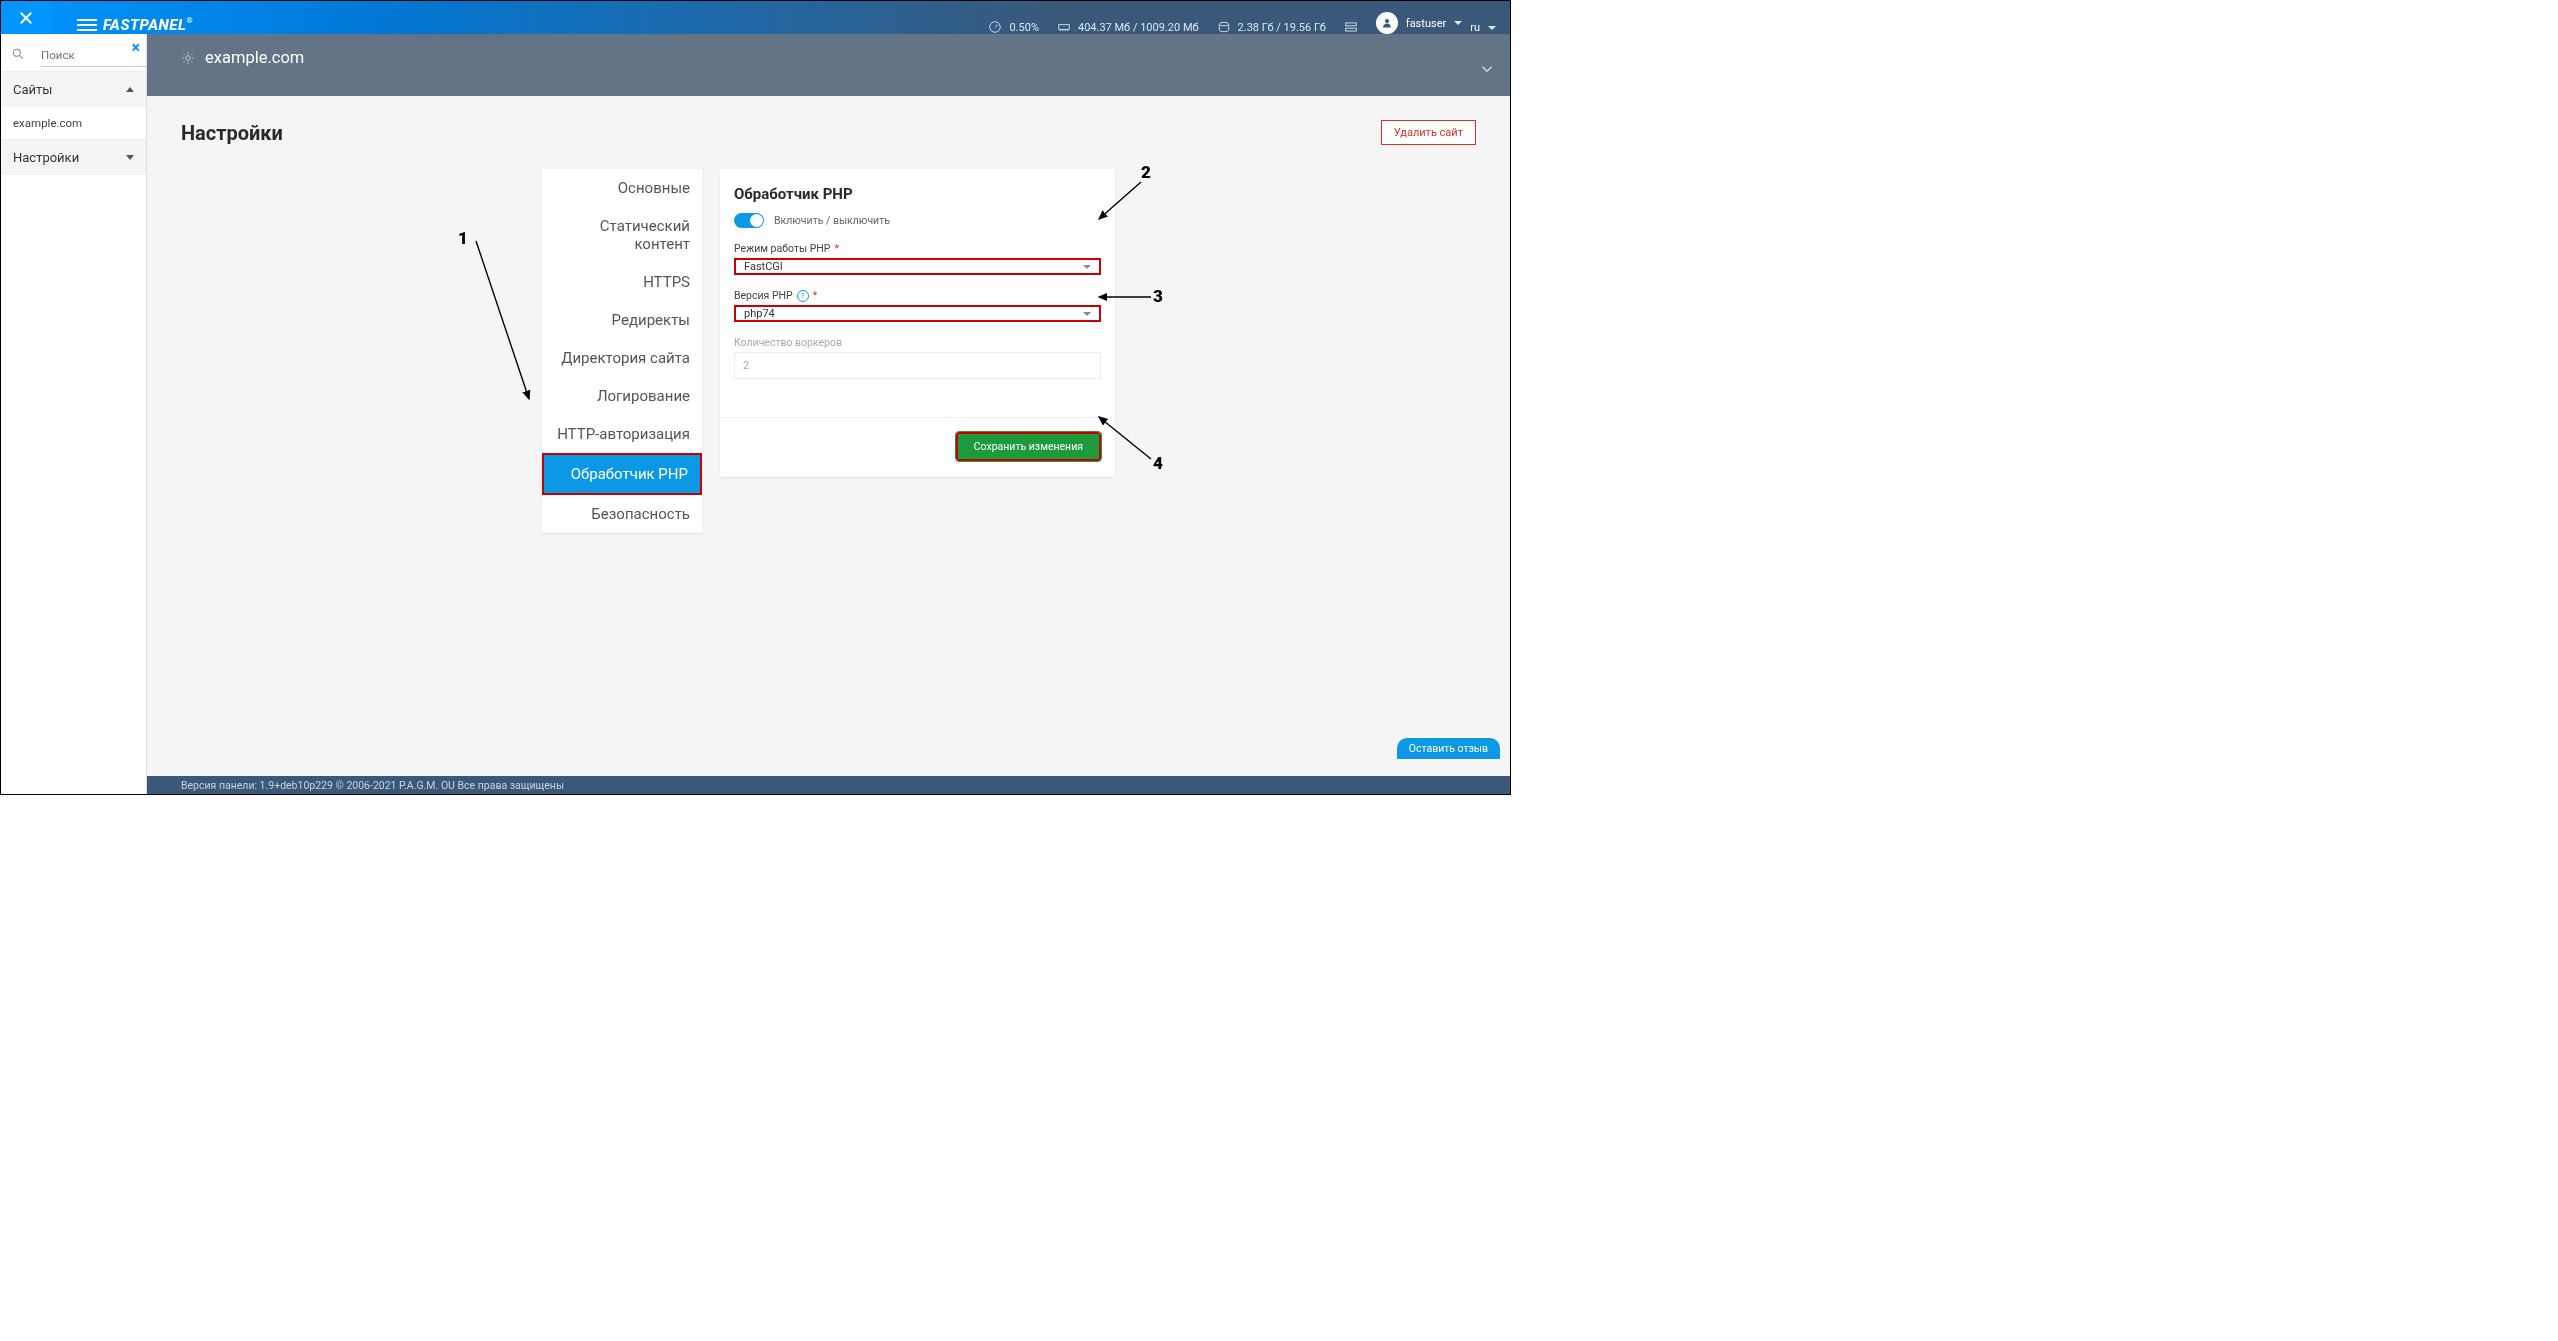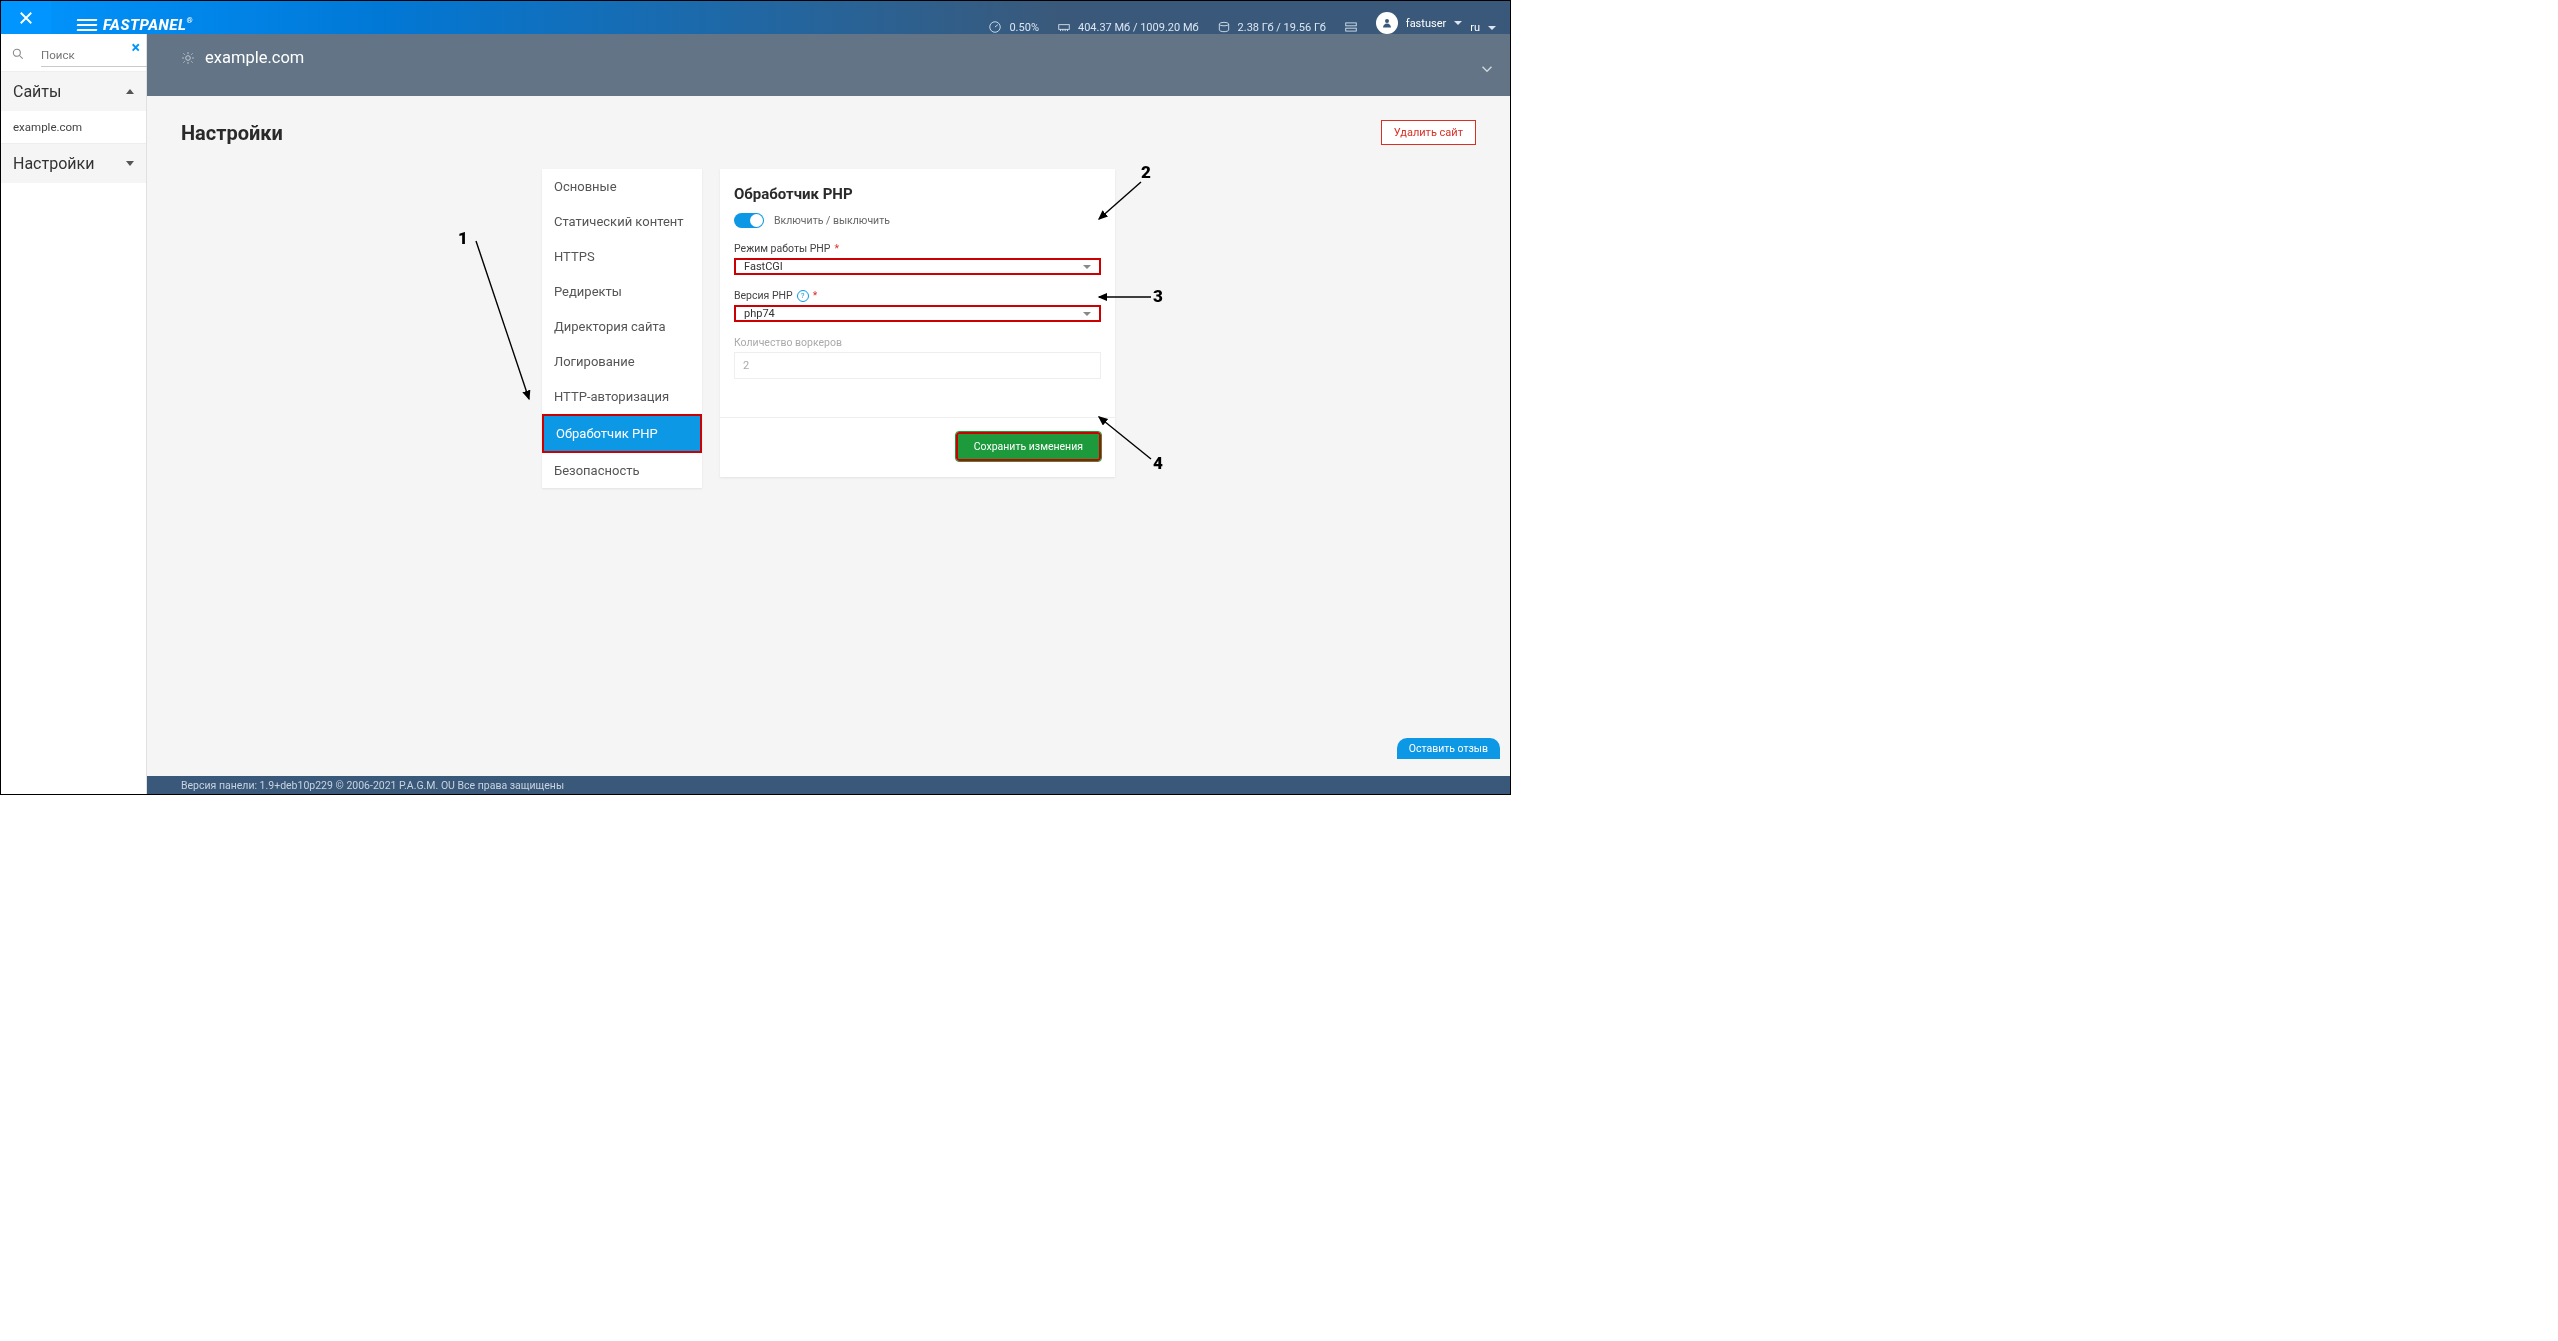--- a/index.html
+++ b/index.html
@@ -26,21 +26,21 @@
 
 
 .body-row { display: flex; flex: 1; min-height: 0; }
 
 
 .sidebar { width: 146px; background: #fff; border-right: 1px solid #e0e0e0; display: flex; flex-direction: column; }
 .search-wrap { padding: 10px 10px 4px 10px; display: flex; align-items: center; gap: 16px; position: relative; }
 .search-wrap svg { width: 14px; height: 14px; fill: #888; }
 .search-input { border: none; border-bottom: 1px solid #c9c9c9; outline: none; font-size: 11.5px; padding: 4px 0; flex: 1; color: #555; background: transparent; }
 .search-close { position: absolute; right: 6px; top: 6px; color: #0095ff; font-size: 16px; cursor: pointer; font-weight: bold; line-height: 1; }
-.section-header { background: #f5f5f5; padding: 10px 12px; font-size: 16px; color: #333; display: flex; justify-content: space-between; align-items: center; cursor: pointer; border-top: 1px solid #eee; }
+.section-header { background: #f5f5f5; padding: 10px 12px; font-size: 13px; color: #333; display: flex; justify-content: space-between; align-items: center; cursor: pointer; border-top: 1px solid #eee; }
 .section-header:first-of-type { margin-top: 14px; }
 .section-caret-up { width: 0; height: 0; border-left: 4px solid transparent; border-right: 4px solid transparent; border-bottom: 5px solid #555; }
 .section-caret-down { width: 0; height: 0; border-left: 4px solid transparent; border-right: 4px solid transparent; border-top: 5px solid #555; }
 .sidebar-item { padding: 9px 12px; font-size: 11.5px; color: #444; cursor: pointer; }
 
 
 .main { flex: 1; display: flex; flex-direction: column; background: #f5f5f5; min-width: 0; }
 .subheader { background: #627486; height: 62px; padding: 8px 34px 0 34px; position: relative; }
 .breadcrumb { font-size: 11px; color: #c8d0da; }
 .breadcrumb .bc-sep { margin: 0 6px; color: #a9b4c0; }
@@ -54,21 +54,21 @@
 
 .content-wrap { flex: 1; padding: 24px 34px 10px 34px; display: flex; flex-direction: column; min-height: 0; }
 .page-head-row { display: flex; justify-content: space-between; align-items: center; margin-bottom: 24px; }
 .page-title { font-size: 20px; font-weight: 700; color: #2a2a2a; }
 .delete-btn { background: #fff; border: 1px solid #d93025; color: #d93025; font-size: 11px; padding: 5px 12px; border-radius: 0; cursor: pointer; }
 
 .panel-row { display: flex; gap: 18px; justify-content: center; align-items: flex-start; position: relative; }
 
 
 .tabs-col { width: 160px; background: #fff; box-shadow: 0 1px 2px rgba(0,0,0,0.08); }
-.tab-item { padding: 10px 12px; font-size: 13px; color: #555; cursor: pointer; }
+.tab-item { padding: 10px 12px; font-size: 15px; color: #555; cursor: pointer; text-align: right; }
 .tab-item.active { background: #0d98e6; color: #fff; border: 2px solid #c00; }
 
 
 .form-card { width: 395px; background: #fff; box-shadow: 0 1px 2px rgba(0,0,0,0.08); padding: 16px 14px; }
 .form-title { font-size: 15px; font-weight: 700; color: #2a2a2a; margin-bottom: 10px; }
 .toggle-row { display: flex; align-items: center; gap: 10px; margin-bottom: 14px; }
 .toggle { width: 30px; height: 15px; border-radius: 8px; background: #0d98e6; position: relative; cursor: pointer; }
 .toggle-knob { position: absolute; right: 1px; top: 1px; width: 13px; height: 13px; border-radius: 50%; background: #fff; }
 .toggle-label { font-size: 10.5px; color: #666; }
 .field-label { font-size: 10.5px; color: #444; margin-bottom: 3px; display: flex; align-items: center; gap: 4px; }

